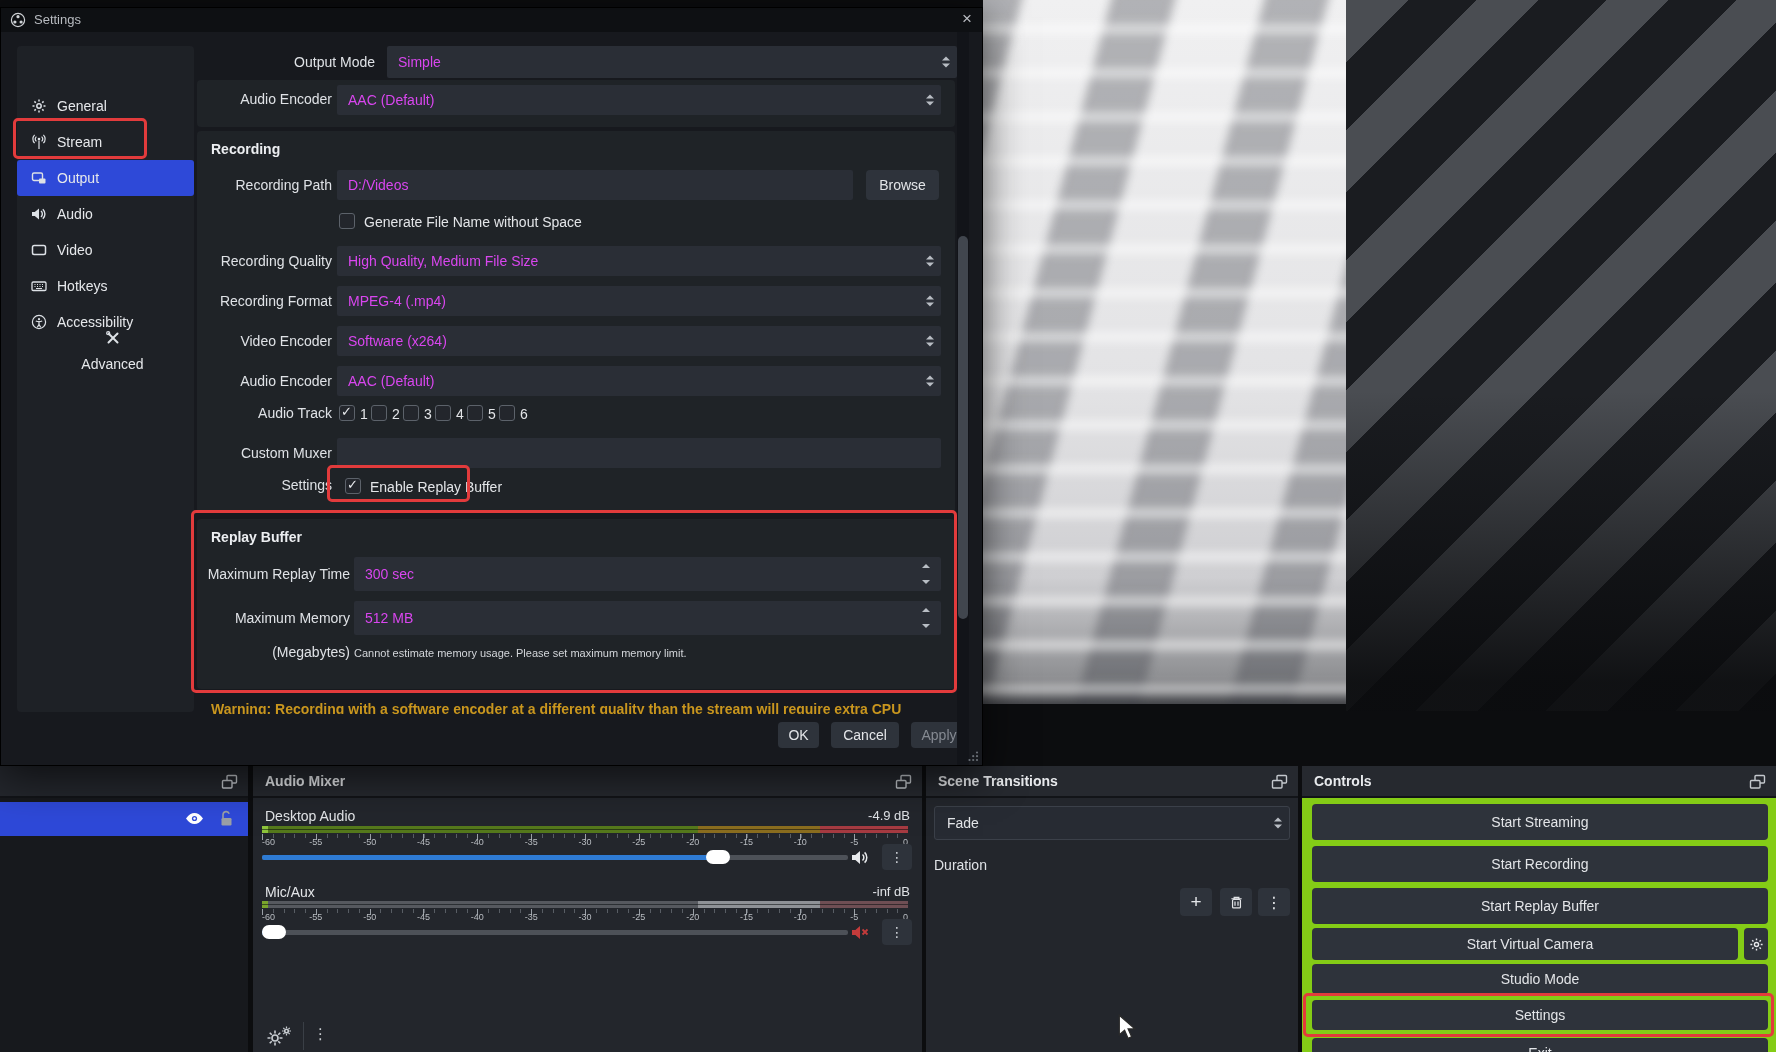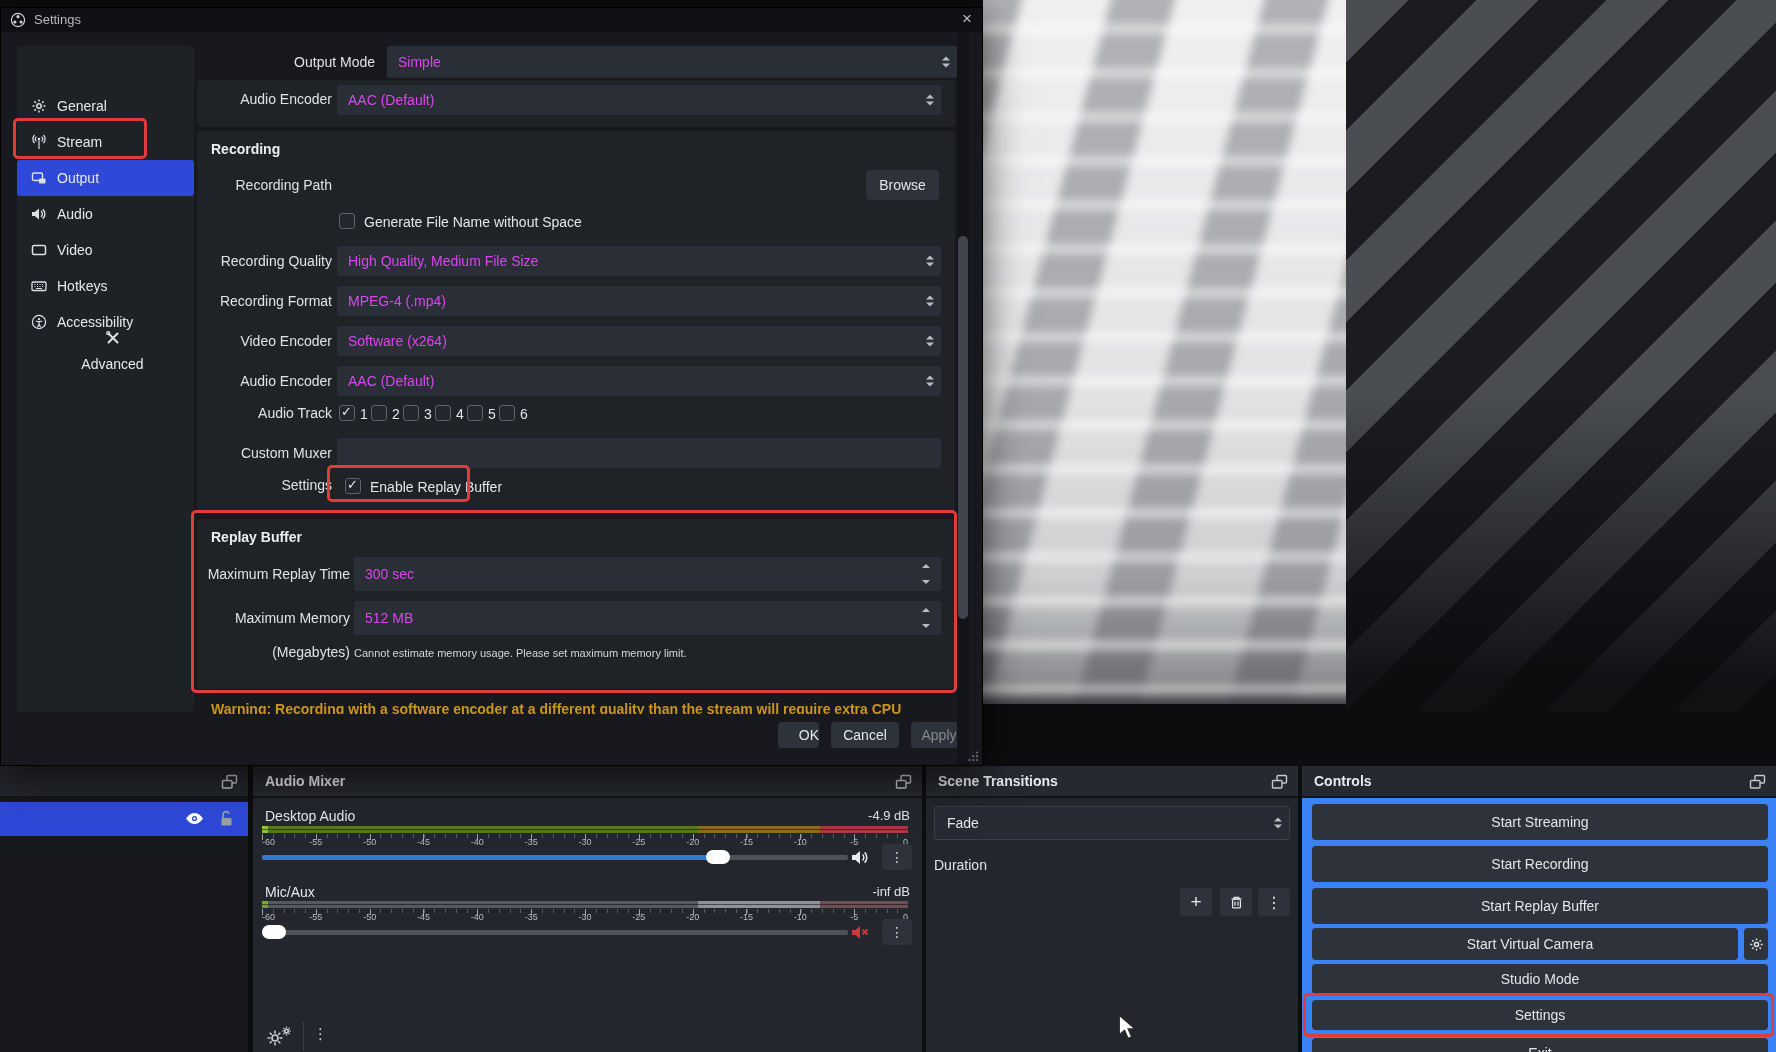--- a/index.html
+++ b/index.html
@@ -63,21 +63,21 @@
   .footdots{position:absolute;left:60px;top:3px;font-size:15px;color:#c8ccd1;cursor:pointer;}
 
   .dock-transitions{left:926px;top:766px;width:372px;height:286px;}
   .tr-select{position:absolute;left:8px;top:40px;width:356px;height:34px;background:#272b33;border:1px solid #3b4049;border-radius:3px;}
   .tr-sel-text{position:absolute;left:12px;top:0;line-height:32px;font-size:14px;color:#e3e5e8;}
   .tr-duration-label{position:absolute;left:8px;top:82px;height:34px;line-height:34px;font-size:14px;color:#dfe2e6;}
   .tr-spin{position:absolute;left:62px;top:82px;width:302px;height:34px;background:#272b33;border:1px solid #3b4049;border-radius:3px;}
   .sq-btn{position:absolute;top:122px;width:32px;height:28px;background:#2e333b;border-radius:4px;
     display:flex;align-items:center;justify-content:center;color:#e3e5e8;cursor:pointer;}
 
-  .dock-controls{left:1302px;top:766px;width:474px;height:286px;background:#3b82f6;}
+  .dock-controls{left:1302px;top:766px;width:474px;height:286px;background:#84cc16;}
   .ctl-btn{position:absolute;left:10px;width:456px;background:#2e333b;border-radius:4px;
     text-align:center;font-size:14px;color:#e3e5e8;cursor:pointer;}
   .ctl-gear{position:absolute;background:#2e333b;border-radius:4px;display:flex;align-items:center;justify-content:center;color:#e8eaed;cursor:pointer;}
 
   
   .spin{position:absolute;right:7px;top:50%;transform:translateY(-50%);display:flex;flex-direction:column;gap:3px;align-items:center;}
   .spin i{display:block;width:0;height:0;border-left:4px solid transparent;border-right:4px solid transparent;}
   .spin i.up{border-bottom:4px solid #b8bdc4;}
   .spin i.dn{border-top:4px solid #b8bdc4;}
   .spin-split{position:absolute;right:9px;top:0;bottom:0;width:10px;}
@@ -434,20 +434,23 @@
             <i class="up"></i>
             <i class="dn"></i>
           </span>
       </div>
     </div>
 
     <div class="panel" style="top:123px;height:382px;">
       <div class="phead">Recording</div>
 
       <div class="flabel" style="left:0;top:38px;width:135px;">Recording Path</div>
+      <div class="tinput" style="left:140px;top:39px;width:516px;height:30px;">
+        <span class="val">D:/Videos</span>
+      </div>
       <div class="btn" style="left:669px;top:39px;width:73px;height:30px;line-height:30px;">Browse</div>
 
       <span class="cb" style="left:142px;top:82px;"></span>
       <span class="cb-text" style="left:167px;top:83px;">Generate File Name without Space</span>
 
       <div class="flabel" style="left:0;top:114px;width:135px;">Recording Quality</div>
       <div class="select" style="left:140px;top:115px;width:604px;height:30px;">
         <span class="val">High Quality, Medium File Size</span>
         <span class="spin">
             <i class="up"></i>
@@ -524,21 +527,21 @@
             <i class="up"></i>
             <i class="dn"></i>
           </span>
       </div>
 
       <div class="note-text" style="left:157px;top:128px;">Cannot estimate memory usage. Please set maximum memory limit.</div>
     </div>
 
     <div class="warning">Warning: Recording with a software encoder at a different quality than the stream will require extra CPU</div>
 
-    <div class="btn" style="left:777px;top:714px;width:41px;height:26px;line-height:26px;text-align:right;">OK</div>
+    <div class="btn" style="left:777px;top:714px;width:41px;height:26px;line-height:26px;">OK</div>
     <div class="btn" style="left:830px;top:714px;width:68px;height:26px;line-height:26px;">Cancel</div>
     <div class="btn disabled" style="left:910px;top:714px;width:56px;height:26px;line-height:26px;">Apply</div>
 
     <div class="vscroll">
       <div class="vthumb" style="top:204px;height:383px;"></div>
     </div>
     <span class="grip">
       <svg viewBox="0 0 12 12">
           <g fill="currentColor">
             <circle cx="10" cy="2.5" r="1.1"></circle>

